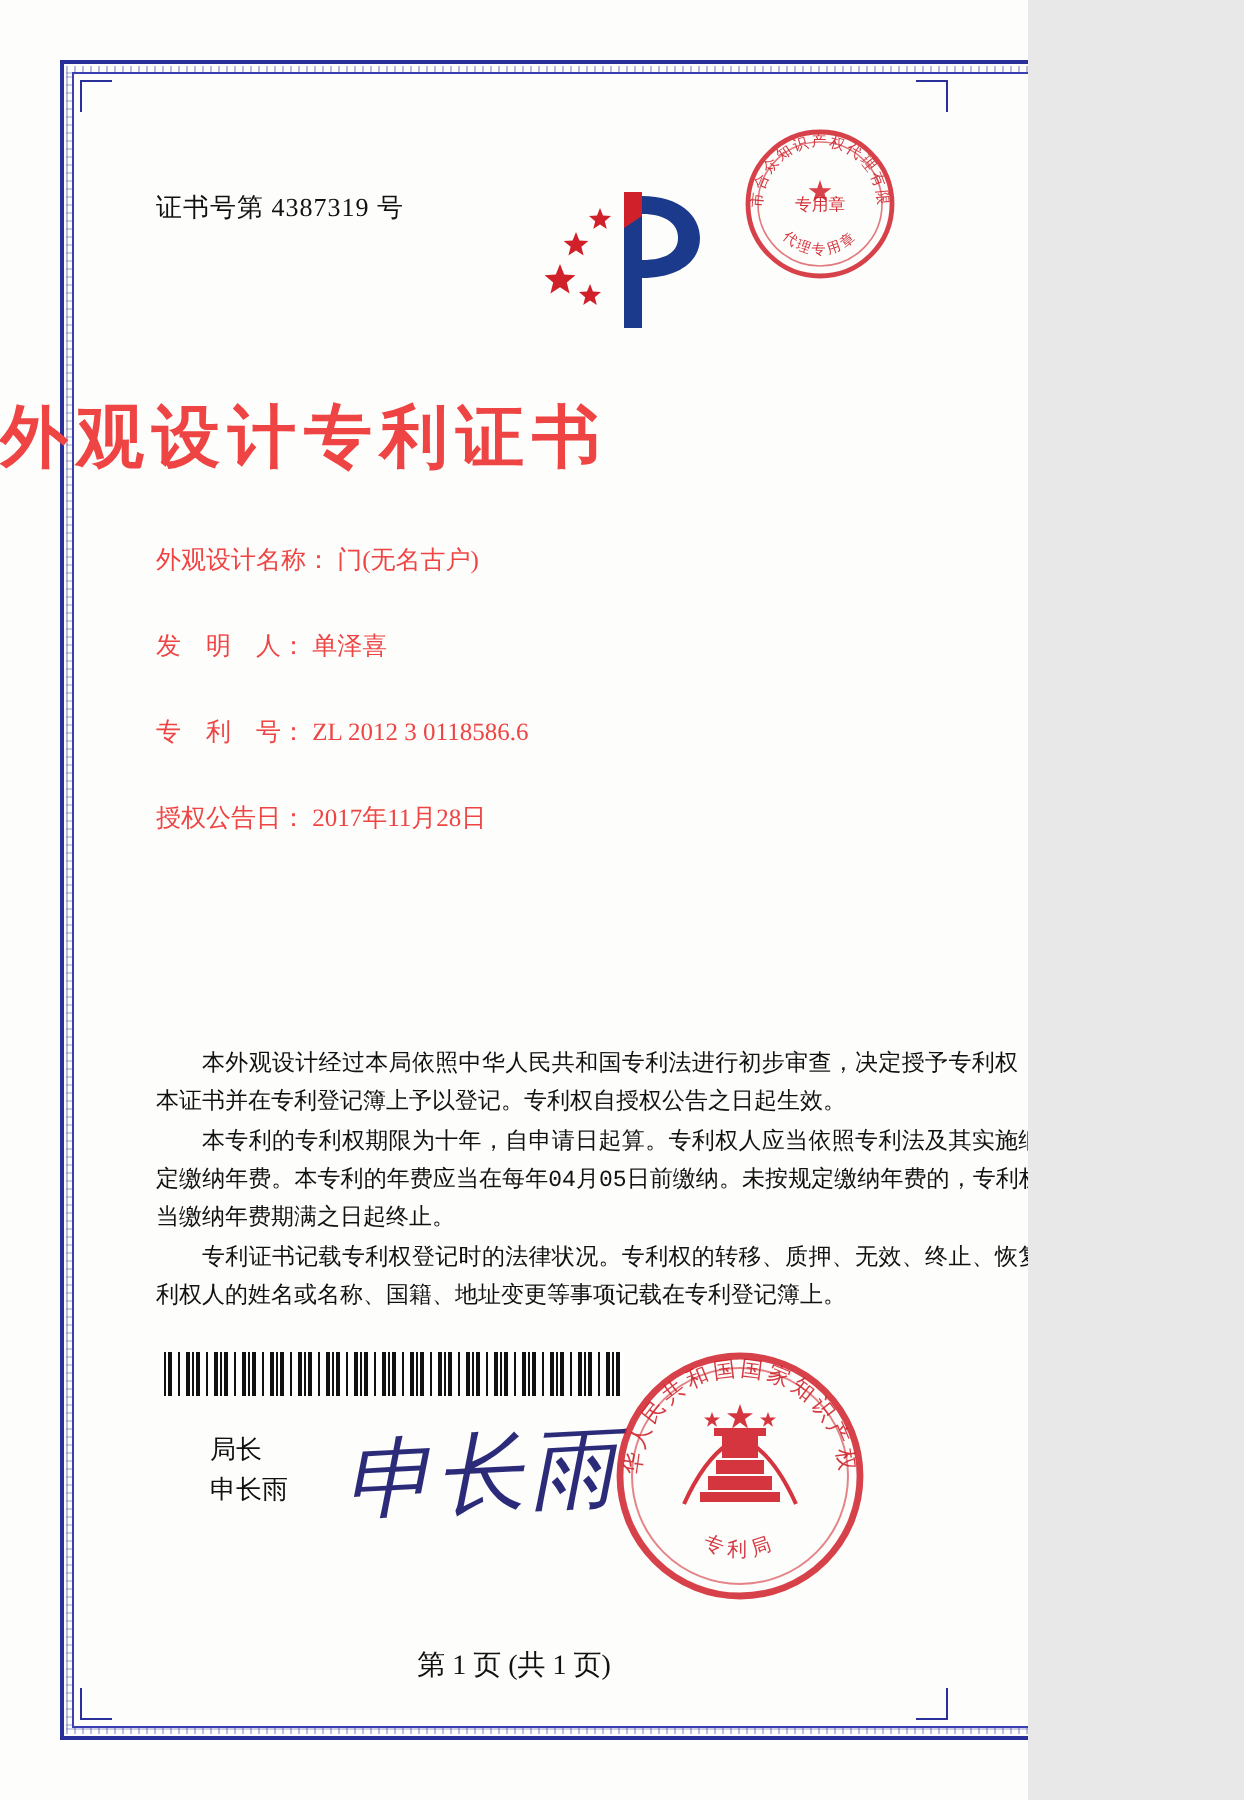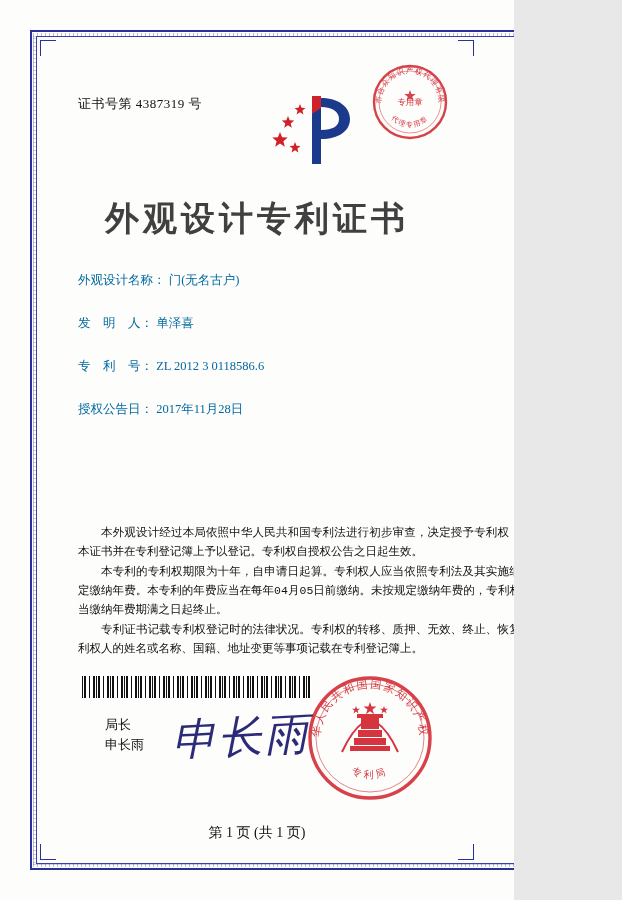--- a/index.html
+++ b/index.html
@@ -73,36 +73,35 @@
   
   .agency-stamp {
     position: absolute;
     right: 64px; top: 62px;
     width: 80px; height: 80px;
   }
 
   .title {
     position: absolute;
     left: 0; right: 0; top: 196px;
-    text-align: center;
     font-size: 34px;
     font-weight: bold;
     letter-spacing: 4px;
-    color: #404040;
+    color: #ef4444;
     font-family: "DejaVu Sans", sans-serif;
   }
 
   .fields {
     position: absolute;
     left: 78px; top: 272px;
     width: 470px;
   }
   .field {
     font-size: 12.5px;
-    color: #0369a1;
+    color: #ef4444;
     margin-bottom: 26px;
     white-space: nowrap;
   }
   .field .lbl { letter-spacing: 0px; }
   .field .val { }
 
   .body-text {
     position: absolute;
     left: 78px; top: 524px;
     width: 466px;

